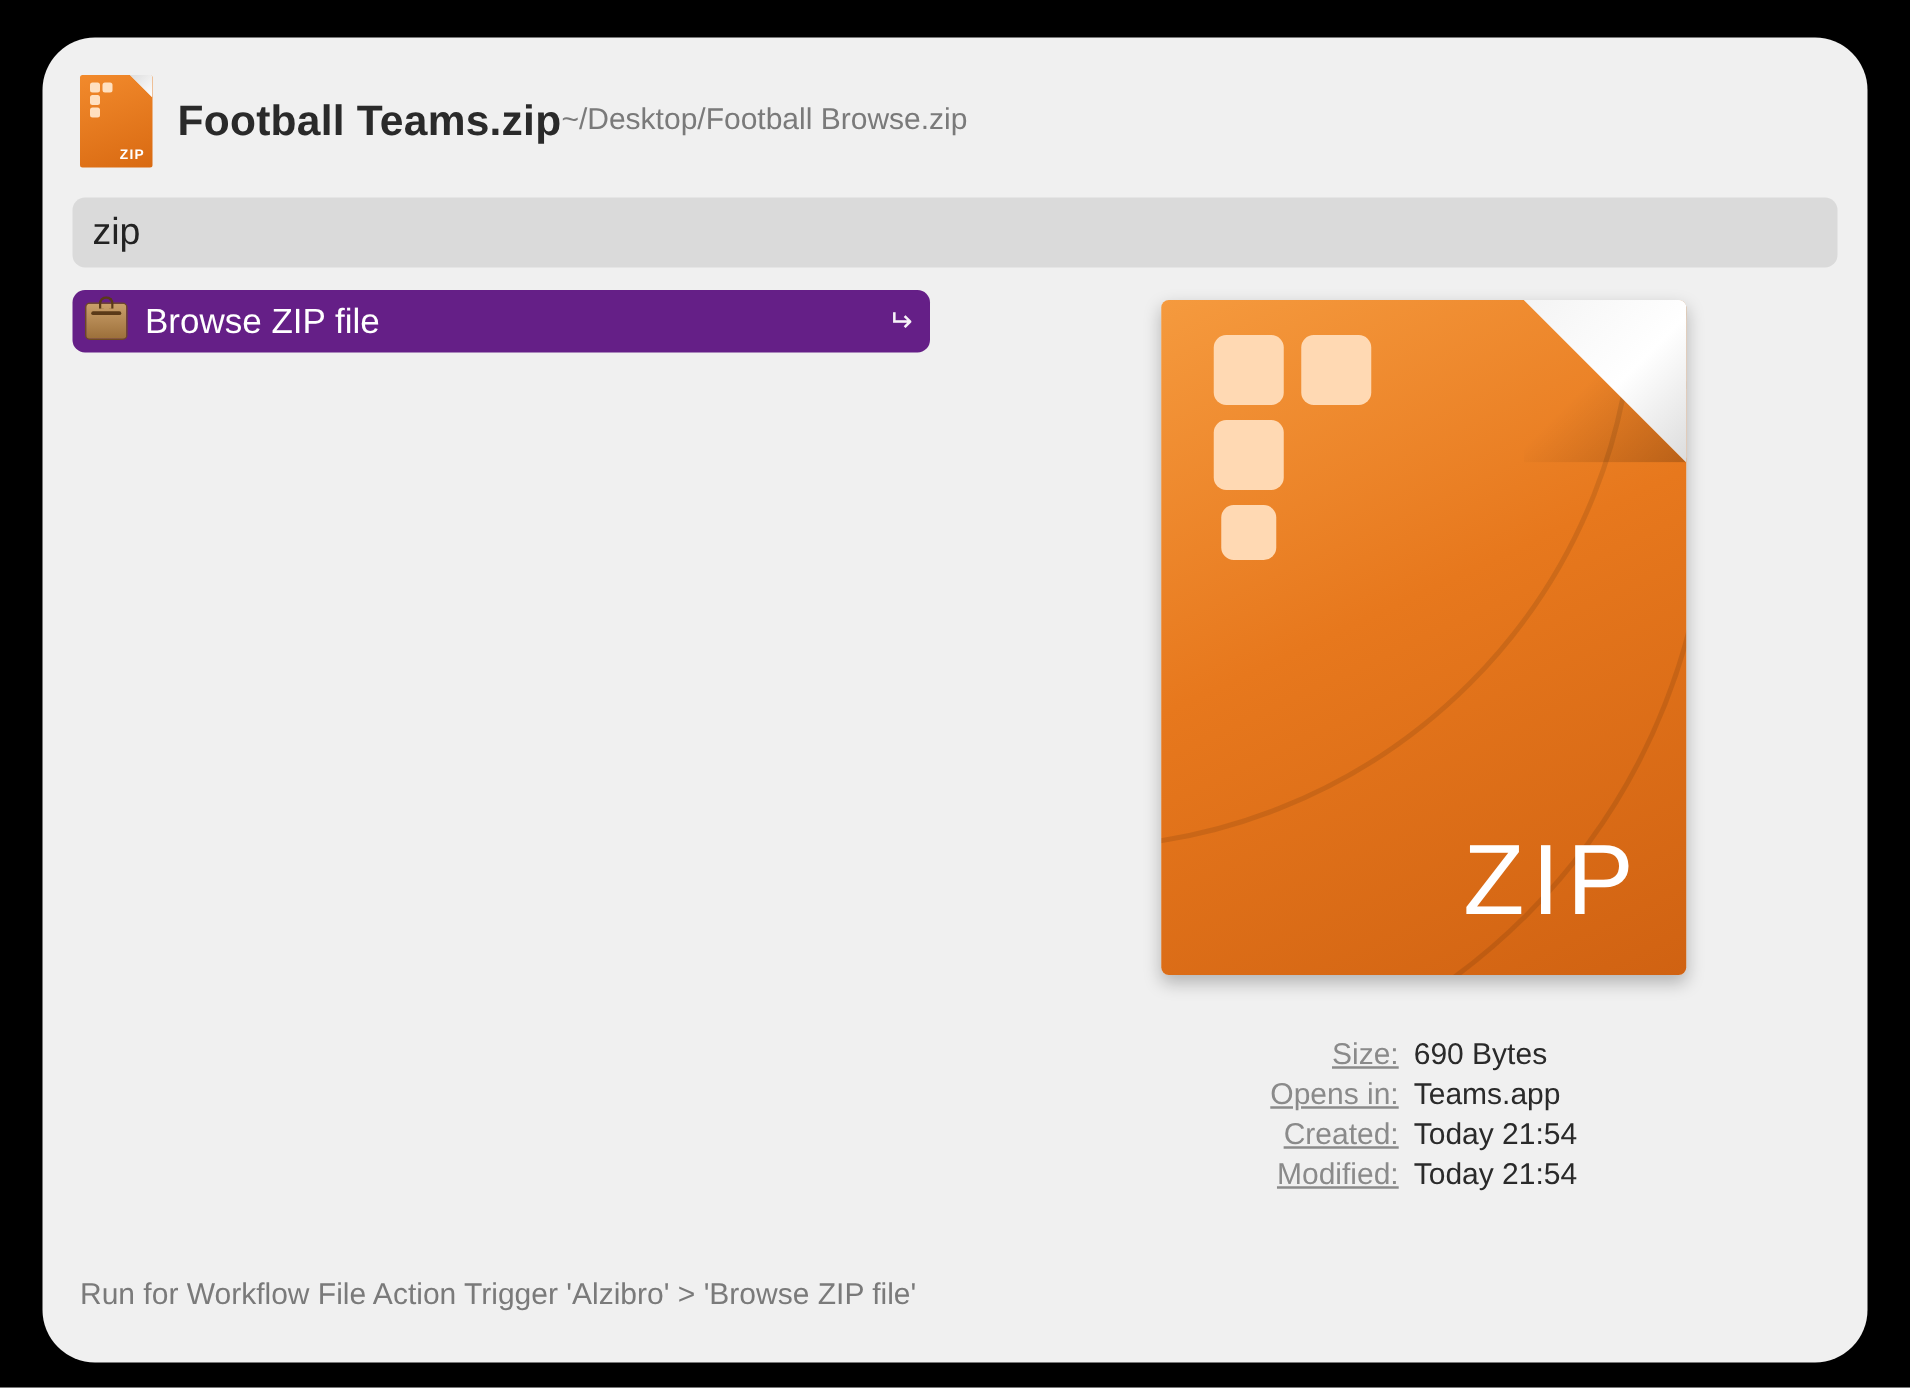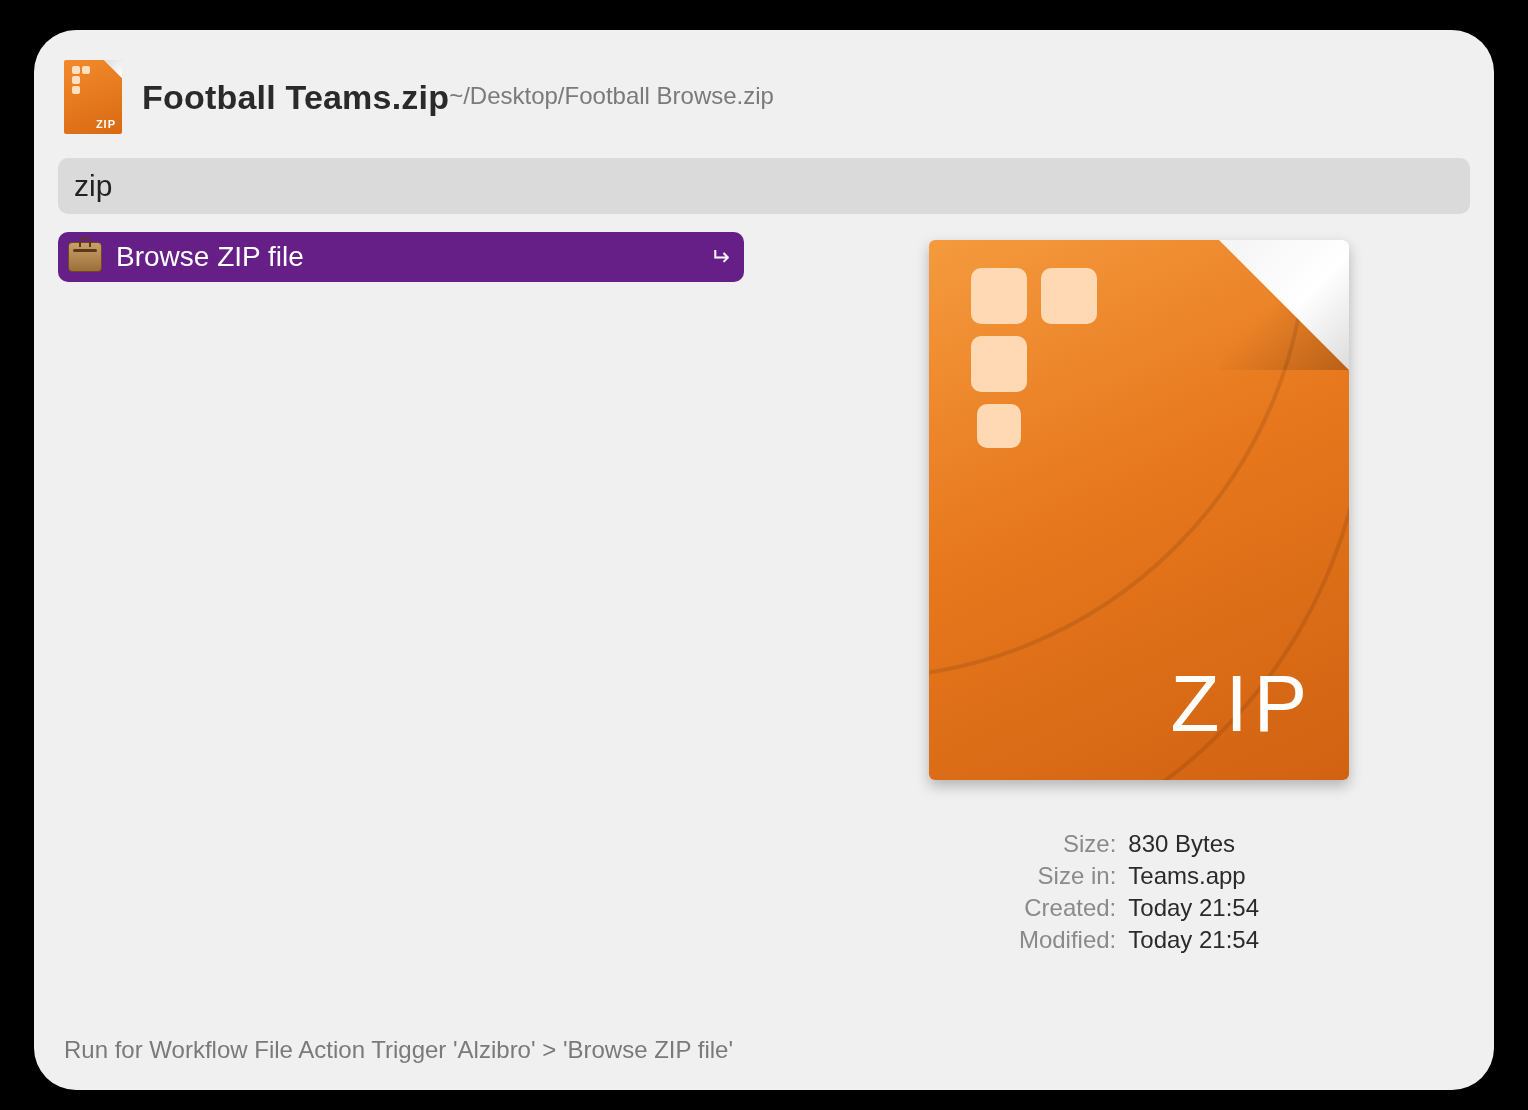--- a/index.html
+++ b/index.html
@@ -145,24 +145,24 @@
   }
   .meta {
     margin-top: 50px;
     display:grid;
     grid-template-columns: auto auto;
     column-gap: 12px;
     row-gap: 4px;
     font-size: 24px;
     margin-left: 30px;
   }
-  .meta .k { text-align:right; color:#8a8a8a; }
+  .meta .k { text-align:right; color:#8a8a8a;text-decoration:underline; }
   .meta .v { text-align:left; color:#2a2a2a; }
   .footer {
-    position:absolute; left:30px; bottom:26px;
+    position:absolute; left:30px; bottom:40px;
     font-size: 24px; color:#7a7a7a;
   }
 </style>
 </head>
 <body>
 
 <div class="window">
 
   <div class="header">
     <div class="header-icon">
@@ -204,22 +204,22 @@
           <span class="sq b2"></span>
         <span class="sq b3"></span>
           <span class="sq b4"></span>
         <span class="zip-text">ZIP</span>
         <span class="mask"></span>
         <span class="fold-shadow"></span>
         <span class="fold"></span>
       </div>
       <div class="meta">
         <span class="k">Size:</span>
-        <span class="v">830 Bytes</span>
-        <span class="k">Size in:</span>
+        <span class="v">690 Bytes</span>
+        <span class="k">Opens in:</span>
         <span class="v">Teams.app</span>
         <span class="k">Created:</span>
         <span class="v">Today 21:54</span>
         <span class="k">Modified:</span>
         <span class="v">Today 21:54</span>
       </div>
     </div>
   </div>
 
   <div class="footer">Run for Workflow File Action Trigger 'Alzibro' &gt; 'Browse ZIP file'</div>

